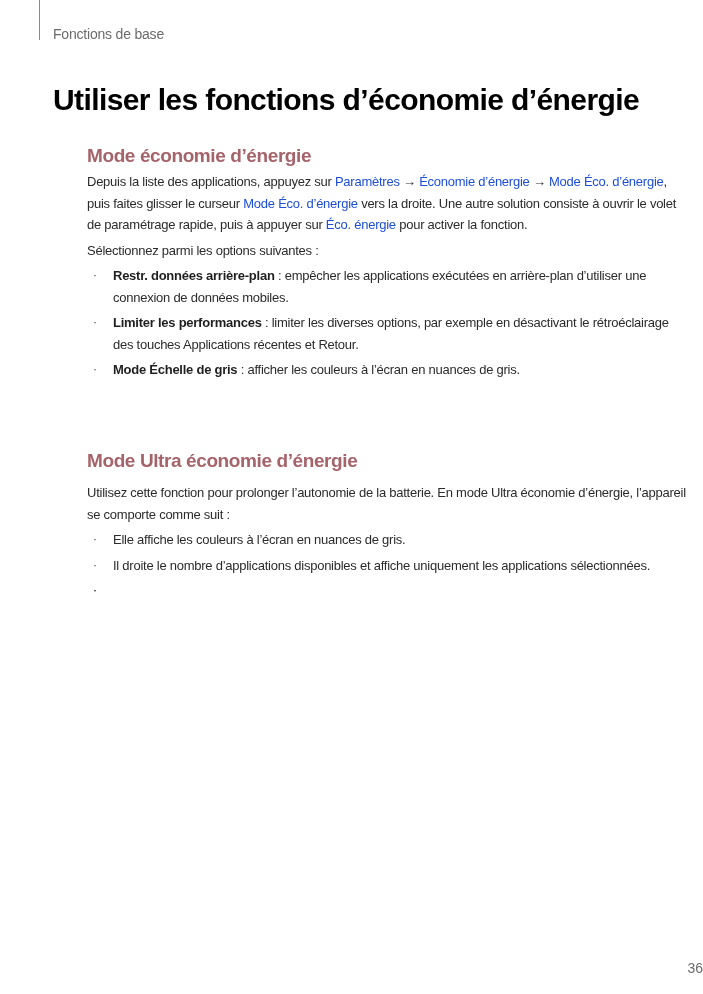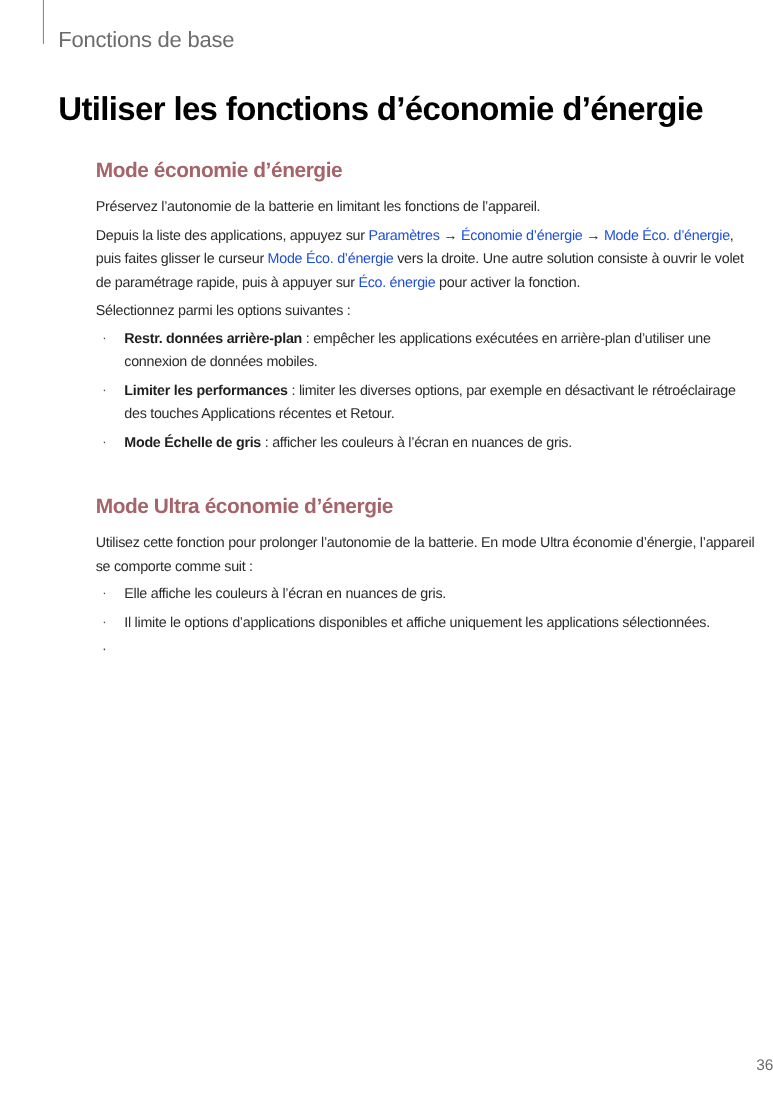--- a/index.html
+++ b/index.html
@@ -6,21 +6,21 @@
     body {
       width: 703px; height: 994px; position: relative; overflow: hidden;
       font-family: "Liberation Sans", sans-serif; color: #2b2b2b;
     }
     .header-rule {
       position: absolute; left: 39px; top: 0; width: 1px; height: 40px;
       background: #8a8a8a;
     }
     .running-head {
       position: absolute; left: 53px; top: 26px;
-      font-size: 20px; color: #6b6b6b; letter-spacing: -0.2px;
+      font-size: 14px; color: #6b6b6b; letter-spacing: -0.2px;
     }
     .page-title {
       position: absolute; left: 53px; top: 83px; margin: 0;
       font-size: 30px; font-weight: bold; color: #000000; letter-spacing: -0.6px;
     }
     .section { position: absolute; left: 53px; width: 600px; margin-left: 34px; }
     .section-heading {
       margin: 0; font-size: 19px; font-weight: bold; color: #a5636a; letter-spacing: -0.4px;
     }
     .para {
@@ -45,34 +45,33 @@
 </head>
 <body>
 
 <div class="header-rule"></div>
 <div class="running-head">Fonctions de base</div>
 
 <h1 class="page-title">Utiliser les fonctions d’économie d’énergie</h1>
 
 <div class="section" style="top:145px;">
   <h2 class="section-heading">Mode économie d’énergie</h2>
-  <p class="para" style="margin-top:10px;">Préservez l’autonomie de la batterie en limitant les fonctions de l’appareil.</p>
   <p class="para" style="margin-top:4px;"><span>Depuis la liste des applications, appuyez sur </span><b>Paramètres</b><span> → </span><b>Économie d’énergie</b><span> → </span><b>Mode Éco. d’énergie</b><span>, puis faites glisser le curseur </span><b>Mode Éco. d’énergie</b><span> vers la droite. Une autre solution consiste à ouvrir le volet de paramétrage rapide, puis à appuyer sur </span><b>Éco. énergie</b><span> pour activer la fonction.</span></p>
   <p class="para" style="margin-top:4px;">Sélectionnez parmi les options suivantes :</p>
   <ul class="bullets" style="margin-top:4px;">
     <li style="margin-bottom:4px;"><span class="dot">·</span><b>Restr. données arrière-plan</b><span> : empêcher les applications exécutées en arrière-plan d’utiliser une connexion de données mobiles.</span></li>
     <li style="margin-bottom:4px;"><span class="dot">·</span><b>Limiter les performances</b><span> : limiter les diverses options, par exemple en désactivant le rétroéclairage des touches Applications récentes et Retour.</span></li>
     <li><span class="dot">·</span><b>Mode Échelle de gris</b><span> : afficher les couleurs à l’écran en nuances de gris.</span></li>
   </ul>
 </div>
 
 <div class="section" style="top:450px;">
   <h2 class="section-heading">Mode Ultra économie d’énergie</h2>
   <p class="para" style="margin-top:10px;">Utilisez cette fonction pour prolonger l’autonomie de la batterie. En mode Ultra économie d’énergie, l’appareil se comporte comme suit :</p>
   <ul class="bullets" style="margin-top:4px;">
     <li style="margin-bottom:4px;"><span class="dot">·</span><span>Elle affiche les couleurs à l’écran en nuances de gris.</span></li>
-    <li style="margin-bottom:4px;"><span class="dot">·</span><span>Il limite le options d’applications disponibles et affiche uniquement les applications sélectionnées.</span></li>
+    <li style="margin-bottom:4px;"><span class="dot">·</span><span>Il droite le nombre d’applications disponibles et affiche uniquement les applications sélectionnées.</span></li>
     <li style="margin-bottom:4px;"><span class="dot">·</span></li>
     <li><span class="dot">·</span></li>
   </ul>
 </div>
 
 <div class="page-number">36</div>
 
 </body></html>

